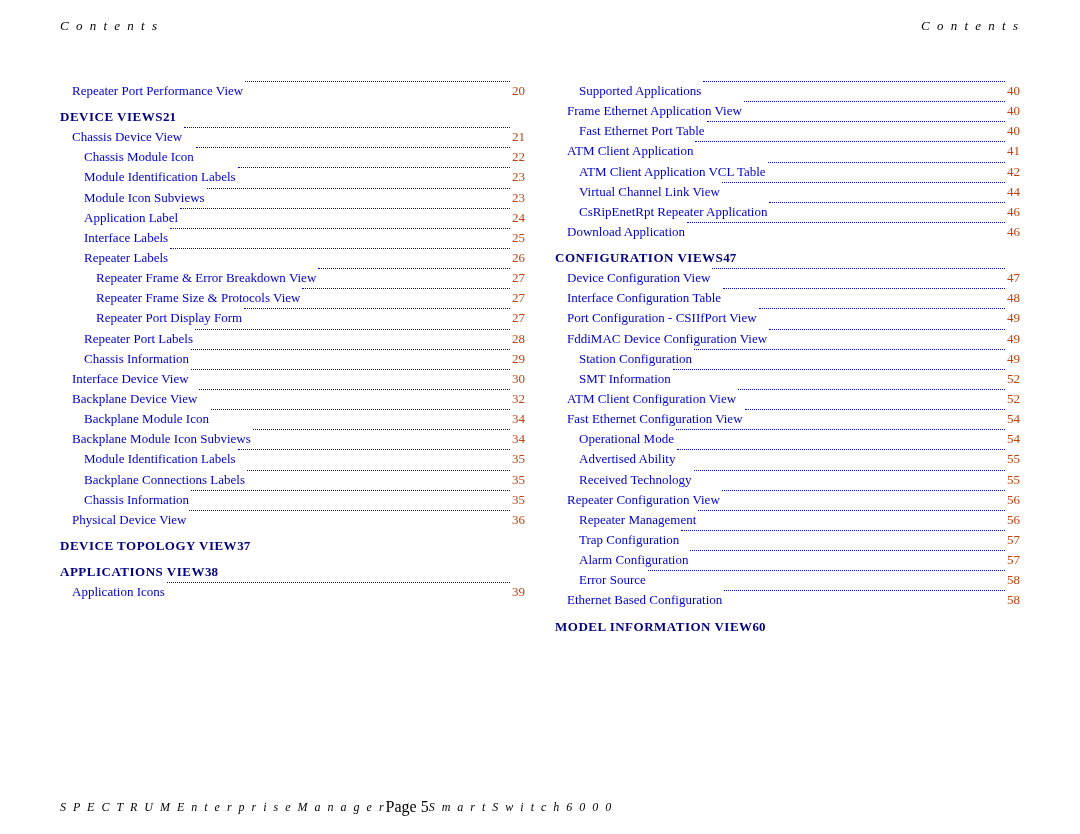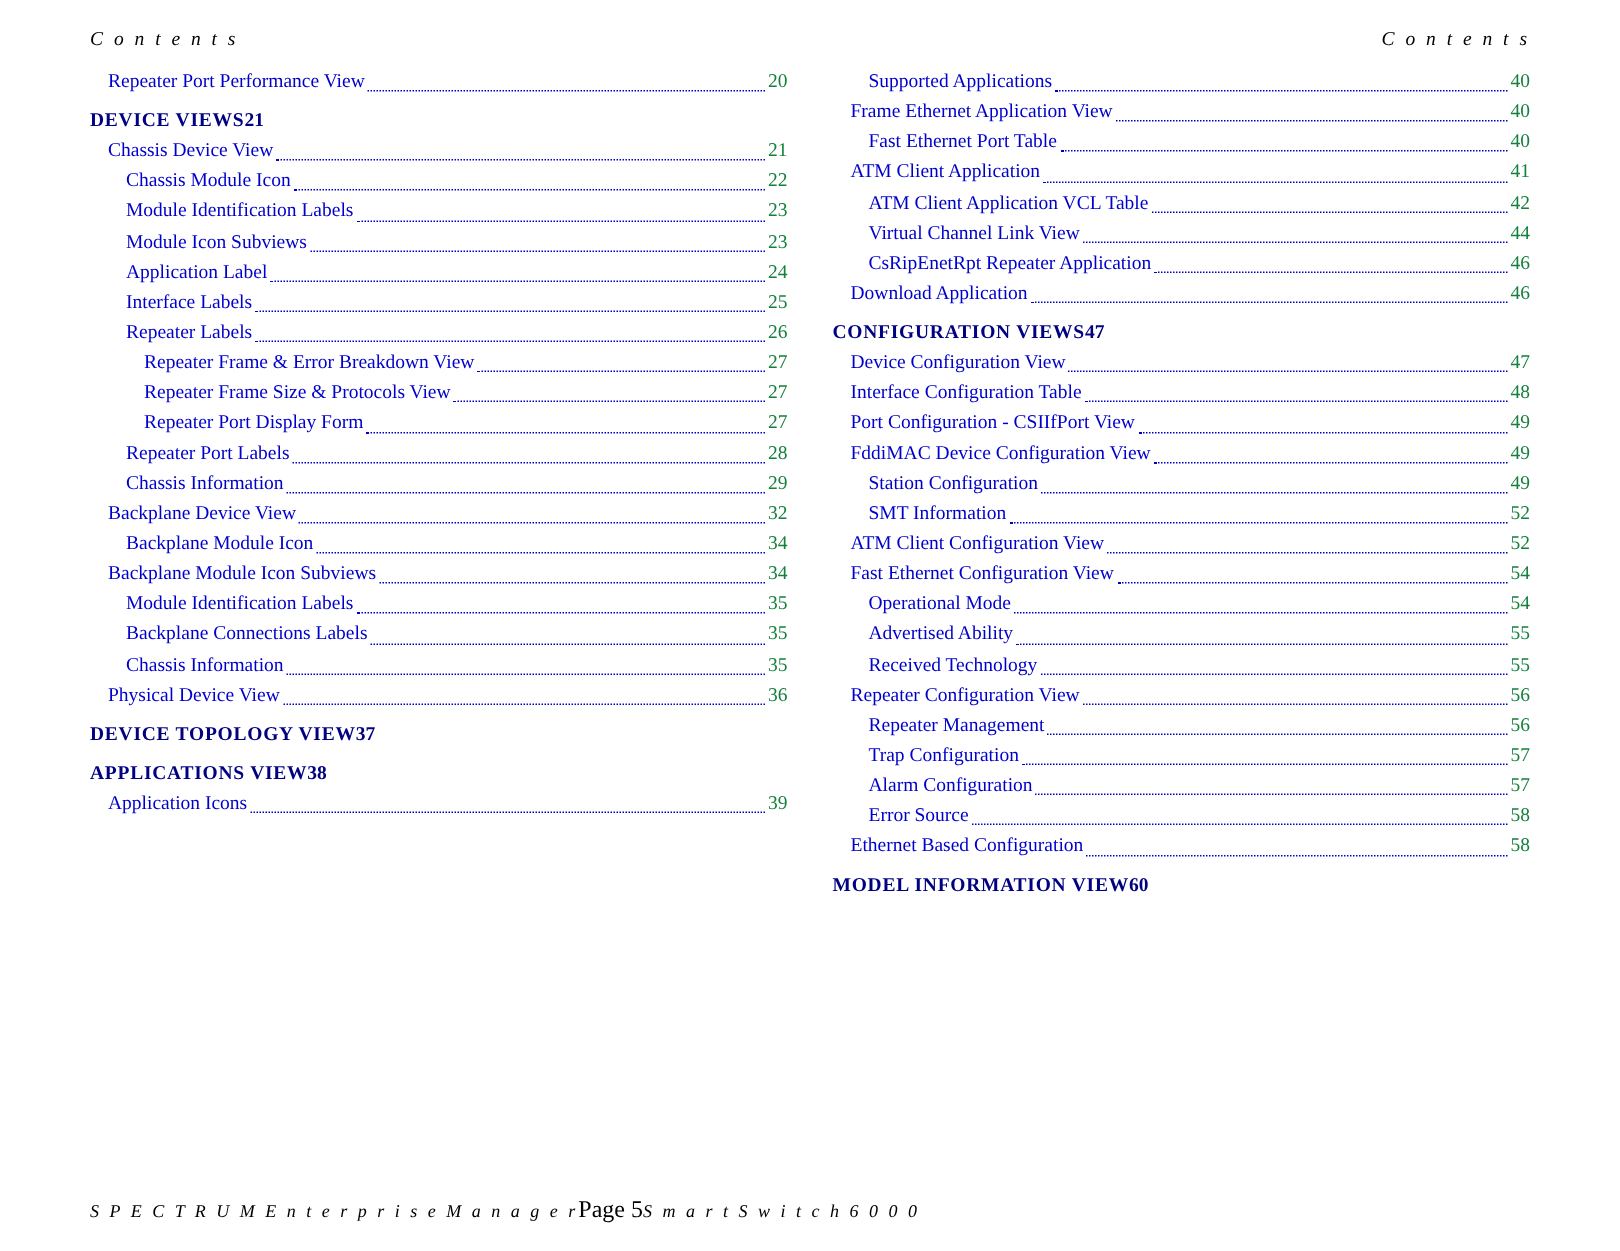--- a/index.html
+++ b/index.html
@@ -11,20 +11,21 @@
       width: 1080px;
       height: 834px;
       overflow: hidden;
     }
     .page {
       width: 1080px;
       height: 834px;
       padding: 18px 60px 18px 60px;
       display: flex;
       flex-direction: column;
+      gap: 37px;
     }
     .header {
       display: flex;
       justify-content: space-between;
       margin-bottom: 10px;
     }
     .header-text {
       font-style: italic;
       font-size: 13px;
       letter-spacing: 2px;
@@ -36,35 +37,35 @@
       gap: 30px;
     }
     .column {
       flex: 1;
       display: flex;
       flex-direction: column;
     }
     .toc-entry {
       display: flex;
       justify-content: space-between;
-      align-items: flex-end;
+      align-items: flex-start;
       line-height: 1.55;
     }
     .toc-entry .title {
       color: #0000cc;
       flex-shrink: 0;
     }
     .toc-entry .dots {
       flex: 1;
       border-bottom: 1px dotted #0000cc;
       margin: 0 2px 3px 2px;
       min-width: 10px;
     }
     .toc-entry .page-num {
-      color: #15803d;
+      color: #c2410c;
       flex-shrink: 0;
     }
     .section-header {
       display: flex;
       justify-content: flex-start;
       align-items: baseline;
       margin-top: 8px;
       margin-bottom: 2px;
     }
     .section-header .title {
@@ -176,20 +177,25 @@
           <span class="title">Repeater Port Labels</span>
           <span class="dots"></span>
           <span class="page-num">28</span>
         </div>
         <div class="toc-entry indent-2">
           <span class="title">Chassis Information</span>
           <span class="dots"></span>
           <span class="page-num">29</span>
         </div>
         <div class="toc-entry indent-1">
+          <span class="title">Interface Device View</span>
+          <span class="dots"></span>
+          <span class="page-num">30</span>
+        </div>
+        <div class="toc-entry indent-1">
           <span class="title">Backplane Device View</span>
           <span class="dots"></span>
           <span class="page-num">32</span>
         </div>
         <div class="toc-entry indent-2">
           <span class="title">Backplane Module Icon</span>
           <span class="dots"></span>
           <span class="page-num">34</span>
         </div>
         <div class="toc-entry indent-1">

